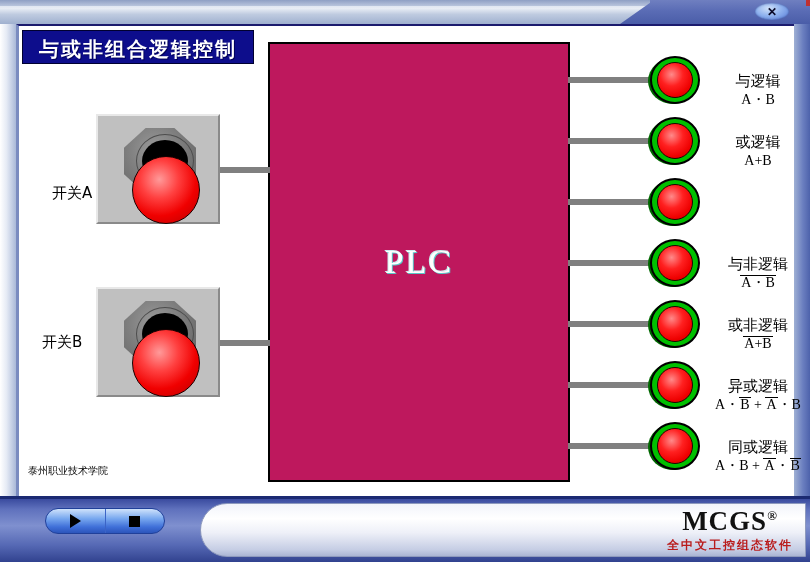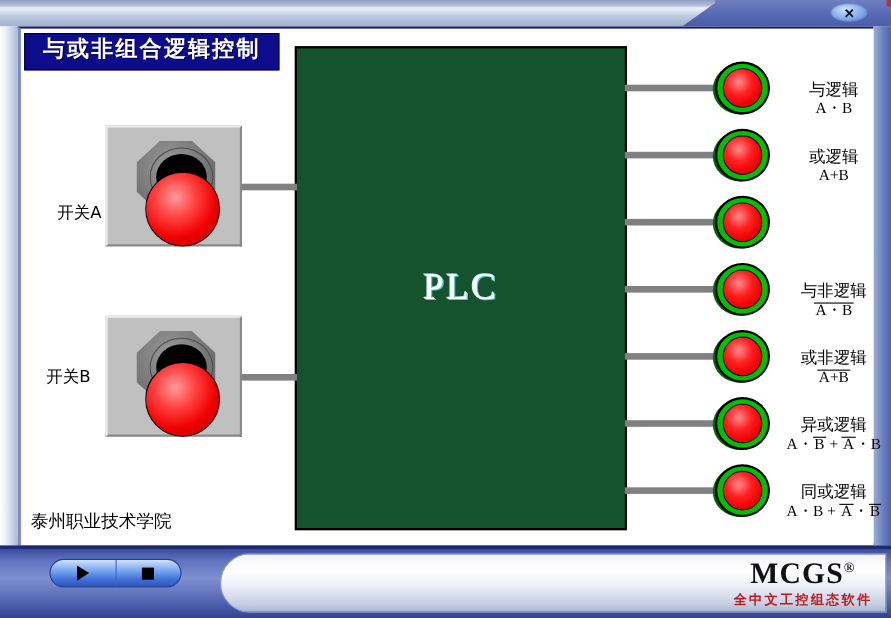--- a/index.html
+++ b/index.html
@@ -65,32 +65,32 @@
   .client-bottom-edge{
     position:absolute;left:16px;top:494px;width:778px;height:2px;background:#16166a;
   }
 
   
   .banner{
     position:absolute;left:22px;top:30px;width:232px;height:34px;
     background:#0d0d8c;
     border:1px solid #000030;
     box-sizing:border-box;
-    display:flex;align-items:flex-start;justify-content:center;
+    display:flex;align-items:flex-end;justify-content:center;
   }
   .banner-text{
     color:#ffffff;font-weight:bold;font-size:20px;letter-spacing:2px;
     font-family:"DejaVu Sans","Liberation Sans",sans-serif;
     text-shadow:1px 1px 0 #000055;
   }
 
   
   .plc{
     position:absolute;left:268px;top:42px;width:302px;height:440px;
-    background:#14532d;
+    background:#be185d;
     border:2px solid #000000;
     box-sizing:border-box;
     display:flex;align-items:center;justify-content:center;
   }
   .plc-label{
     color:#ffffff;font-size:34px;letter-spacing:2px;
     font-family:"Liberation Serif","DejaVu Serif",serif;
     text-shadow:1px 1px 0 #59c8c8,-1px -1px 0 #cdeeee;
   }
 
@@ -161,21 +161,21 @@
   }
   .out-name{font-size:15px;color:#000;white-space:nowrap;line-height:1.05;}
   .out-expr{
     font-size:14px;color:#000;white-space:nowrap;margin-top:2px;line-height:1.15;
     font-family:"Liberation Serif","DejaVu Serif",serif;
   }
   .ovl{border-top:1px solid #000;padding:0 1px;display:inline-block;line-height:1.05;}
 
   
   .footer-text{
-    position:absolute;left:28px;top:464px;font-size:16px;color:#000;
+    position:absolute;left:28px;top:464px;font-size:10px;color:#000;
     font-family:"DejaVu Sans","Liberation Sans",sans-serif;white-space:nowrap;
   }
 
   
   .bottombar{
     position:absolute;left:0;top:496px;width:810px;height:66px;
     background:linear-gradient(to bottom,#2f4096 0%,#5f71bd 20%,#7f90cf 45%,#5568b4 75%,#31428f 100%);
   }
   .bottombar-top-line{
     position:absolute;left:0;top:496px;width:810px;height:3px;background:#1b2a72;

